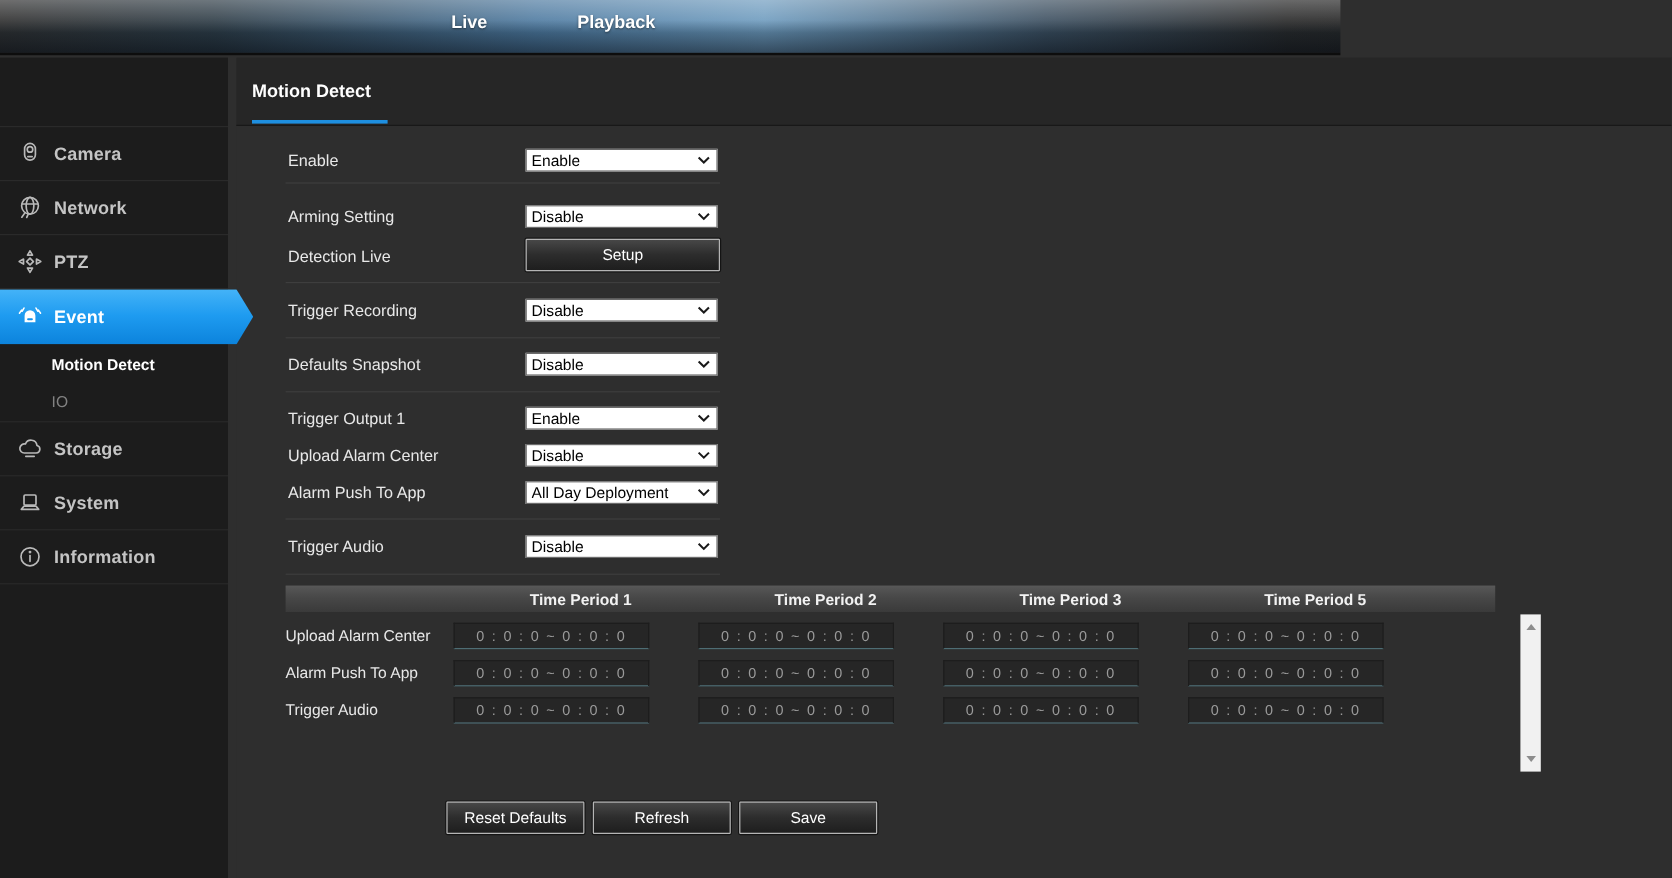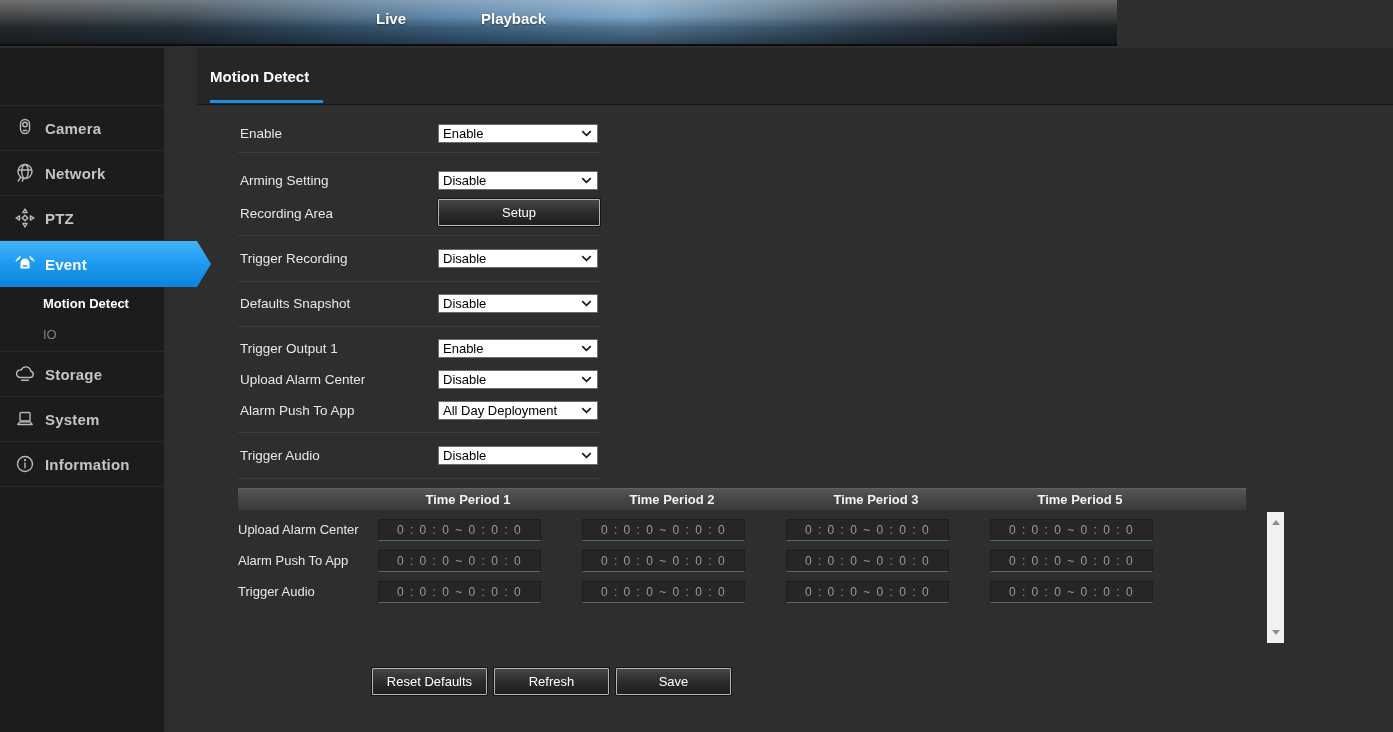--- a/index.html
+++ b/index.html
@@ -13,21 +13,21 @@
     background:
       linear-gradient(180deg, rgba(255,255,255,0.30) 0%, rgba(255,255,255,0.10) 38%, rgba(8,20,30,0.28) 62%, rgba(4,10,18,0.55) 100%),
       linear-gradient(90deg, #2f2f2f 0%, #2e3c46 16%, #4f7ba1 40%, #6f9cbf 57%, #3c4f60 78%, #282828 96%, #262626 100%);
   }
   .top-tab { position:absolute; top:10px; font-size:15px; font-weight:bold; color:#ffffff;
     text-shadow:0 1px 2px rgba(0,0,0,0.5); cursor:pointer; }
   .top-tab.live { left:376px; }
   .top-tab.playback { left:481px; }
 
   
-  .sidebar { position:absolute; top:48px; left:0; width:164px; height:684px; background:#1c1c1c; z-index:5; }
+  .sidebar { position:absolute; top:48px; left:0; width:190px; height:684px; background:#1c1c1c; z-index:5; }
   .side-spacer { height:58px; border-bottom:1px solid #2a2a2a; }
   .side-item { position:relative; height:45px; border-bottom:1px solid #2a2a2a;
     display:flex; align-items:center; cursor:pointer; }
   .side-icon { width:24px; height:24px; margin-left:13px; flex:0 0 24px; display:flex; align-items:center; justify-content:center; }
   .side-label { margin-left:8px; font-size:15px; font-weight:bold; color:#c4c4c4; letter-spacing:0.2px; }
   .side-item.event { width:211px; height:46px; border-bottom:none;
     background:linear-gradient(180deg,#44b3f8 0%, #1e9bf0 48%, #0c83dc 100%);
     clip-path:polygon(0 0, 197px 0, 211px 50%, 197px 100%, 0 100%); }
   .side-item.event .side-label { color:#ffffff; }
   .submenu { border-bottom:1px solid #2a2a2a; padding:1px 0; }
@@ -56,21 +56,21 @@
   .dark-btn { display:flex; align-items:center; justify-content:center;
     background:linear-gradient(180deg,#474747 0%, #2d2d2d 48%, #1e1e1e 100%);
     border:1px solid #b5b5b5; box-shadow:0 0 0 1px #141414; border-radius:1px;
     color:#ffffff; font-size:13px; font-family:"Liberation Sans", sans-serif; cursor:pointer; }
   .setup-btn { width:162px; height:27px;text-align:right; }
 
   
   .sched { position:absolute; left:41px; top:382px; width:1008px; }
   .sched-header { display:flex; height:22px;
     background:linear-gradient(180deg,#565656 0%, #474747 45%, #3a3a3a 100%);
-    border-top:1px solid #606060; }
+    border-top:1px solid #606060;padding-left:16px; }
   .sh-label { width:140px; }
   .sh-col { width:204px; padding-right:24px; text-align:center;
     font-size:13px; font-weight:bold; color:#f2f2f2; line-height:22px; }
   .sh-fill { flex:1; }
   .sched-rows { margin-top:4px; }
   .sched-row { display:flex; align-items:center; height:31px; }
   .sr-label { width:140px; font-size:13px; color:#e8e8e8; }
   .time-cell { width:204px; }
   .time-input { width:163px; height:22px; line-height:20px;
     background:#262626; border:1px solid #1d1d1d; border-bottom:1px solid #4e6d74;
@@ -209,21 +209,21 @@
       <div class="fsep" style="top:46px"></div>
 
       <span class="flabel" style="top:65px">Arming Setting</span>
       <div class="fctrl select" style="top:65px">
         <span class="sel-value">Disable</span>
         <svg width="11" height="7" viewBox="0 0 11 7">
             <path d="M1.2 1.2 L5.5 5.4 L9.8 1.2" fill="none" stroke="#1a1a1a" stroke-width="1.7"></path>
           </svg>
       </div>
 
-      <span class="flabel" style="top:98px">Recording Area</span>
+      <span class="flabel" style="top:98px">Detection Live</span>
       <div class="fctrl dark-btn setup-btn" style="top:93px">Setup</div>
       <div class="fsep" style="top:129px"></div>
 
       <span class="flabel" style="top:143px">Trigger Recording</span>
       <div class="fctrl select" style="top:143px">
         <span class="sel-value">Disable</span>
         <svg width="11" height="7" viewBox="0 0 11 7">
             <path d="M1.2 1.2 L5.5 5.4 L9.8 1.2" fill="none" stroke="#1a1a1a" stroke-width="1.7"></path>
           </svg>
       </div>

